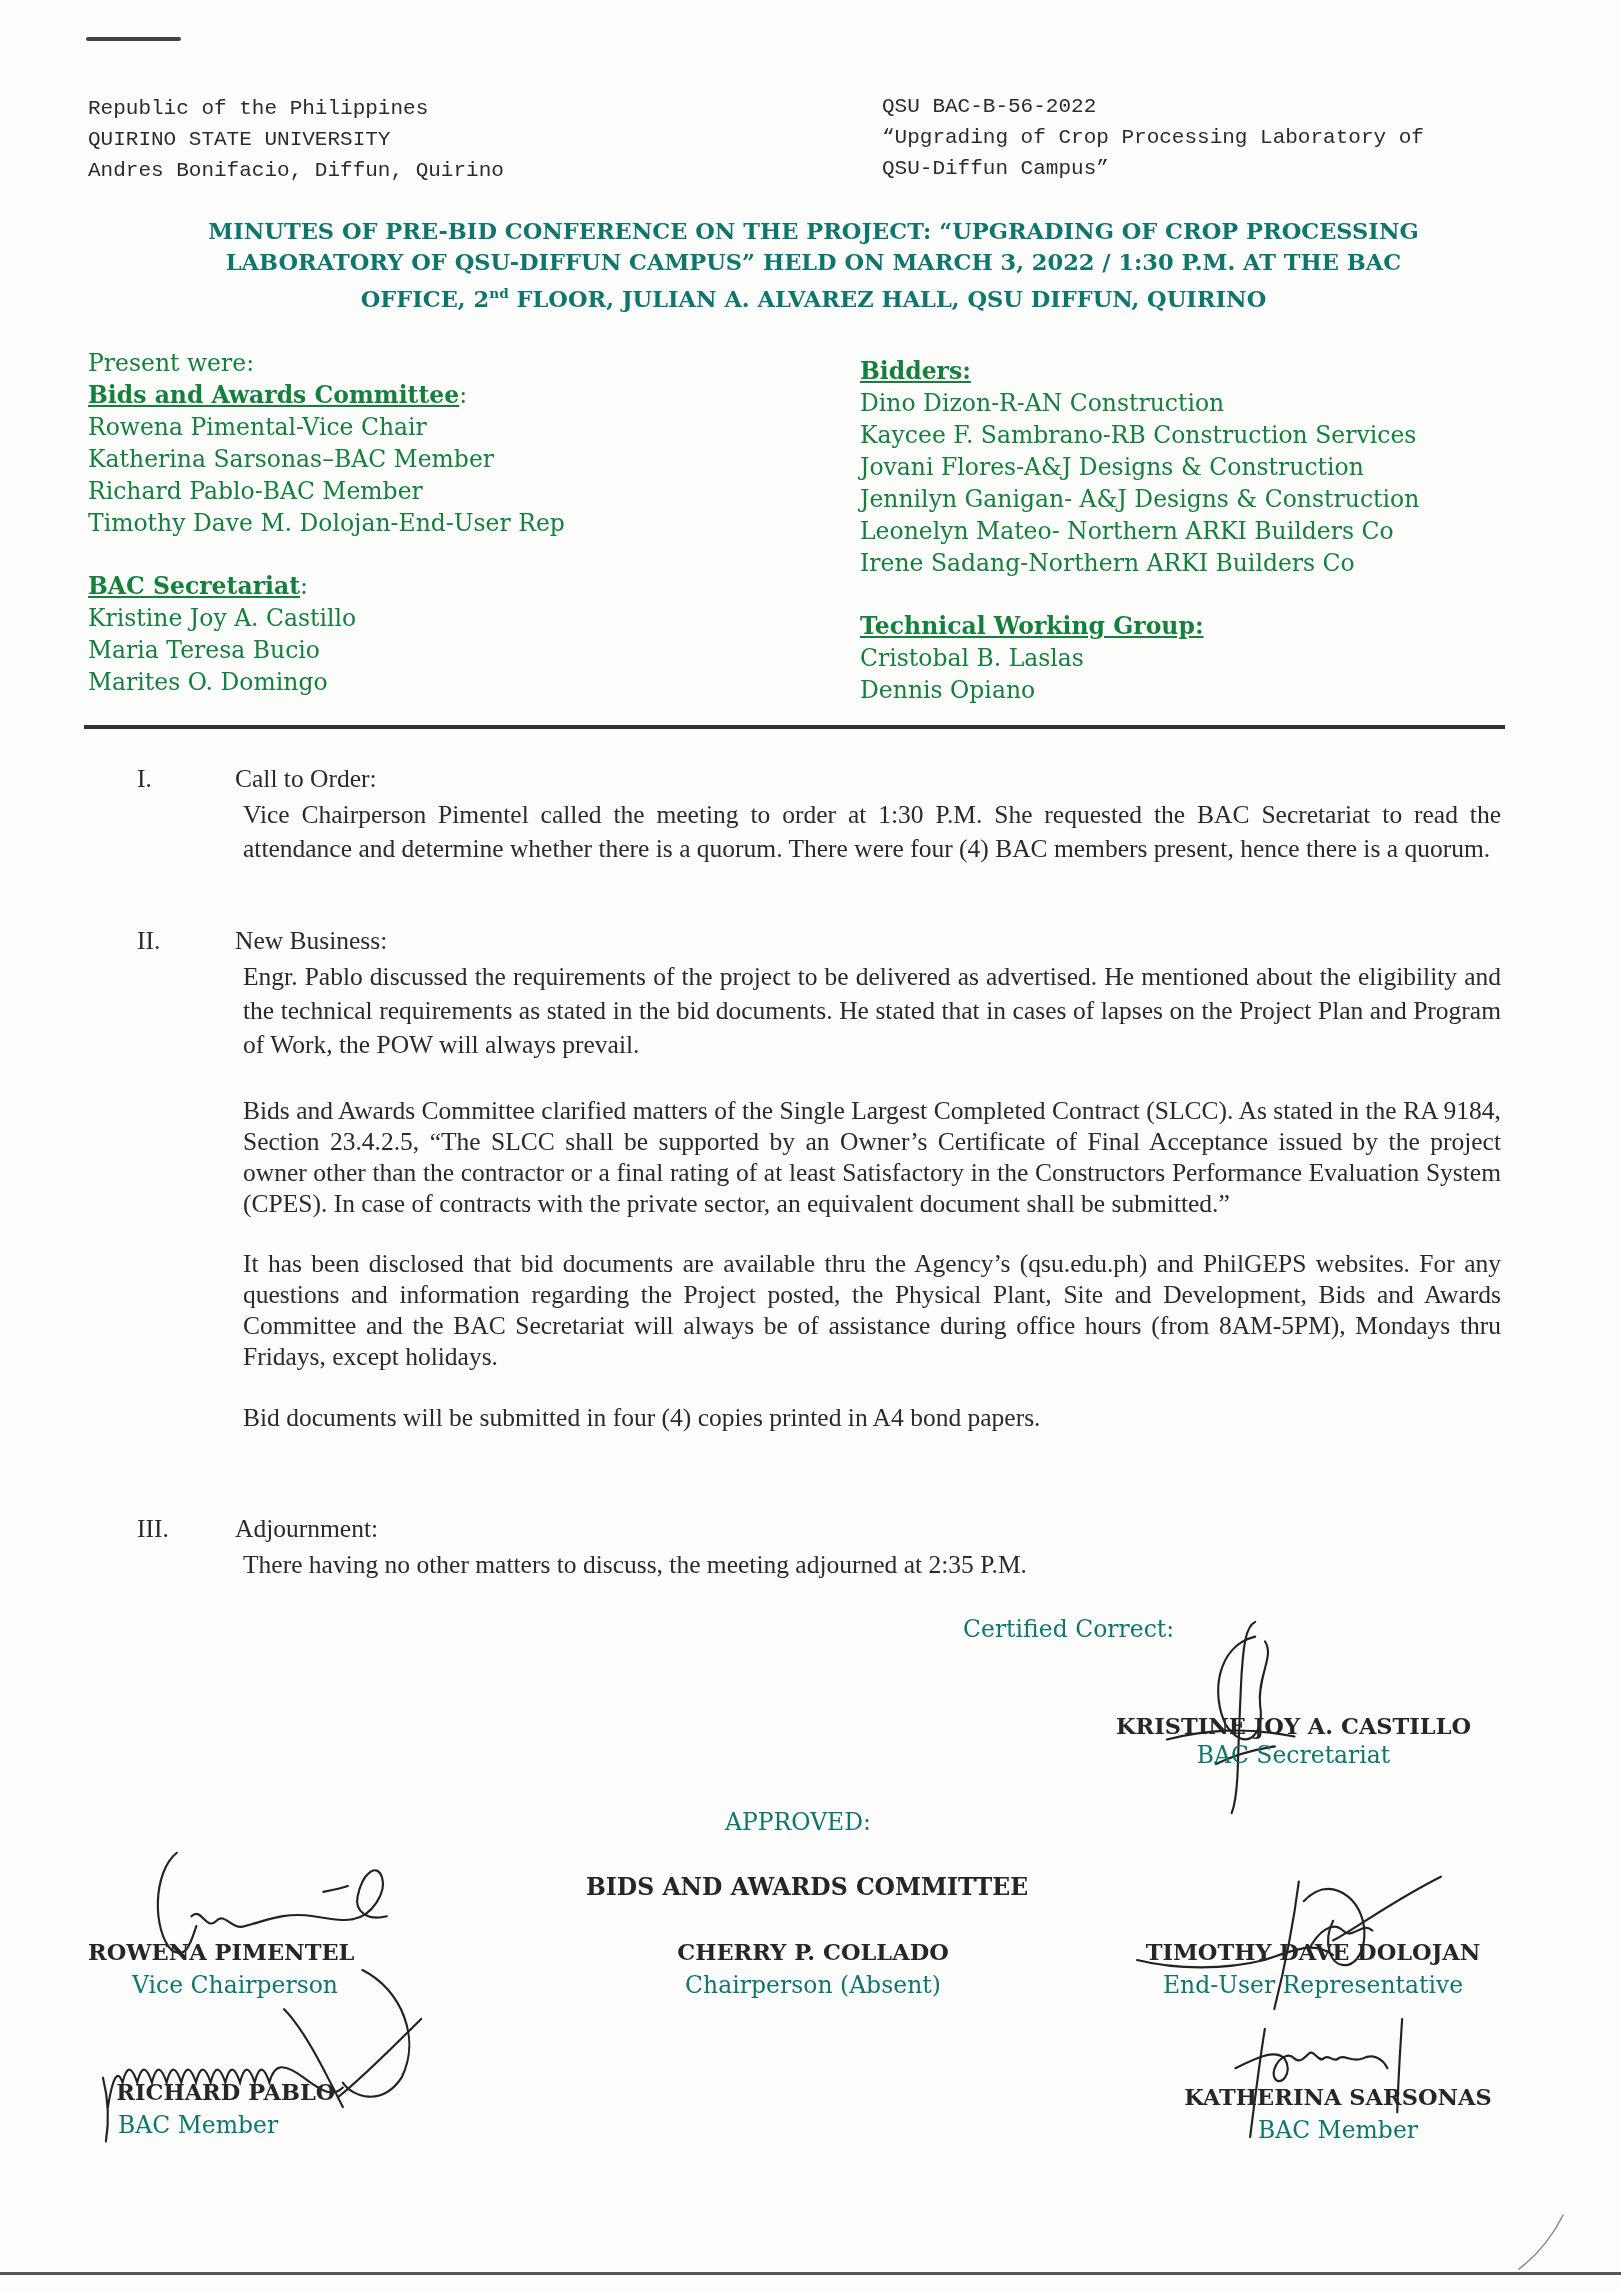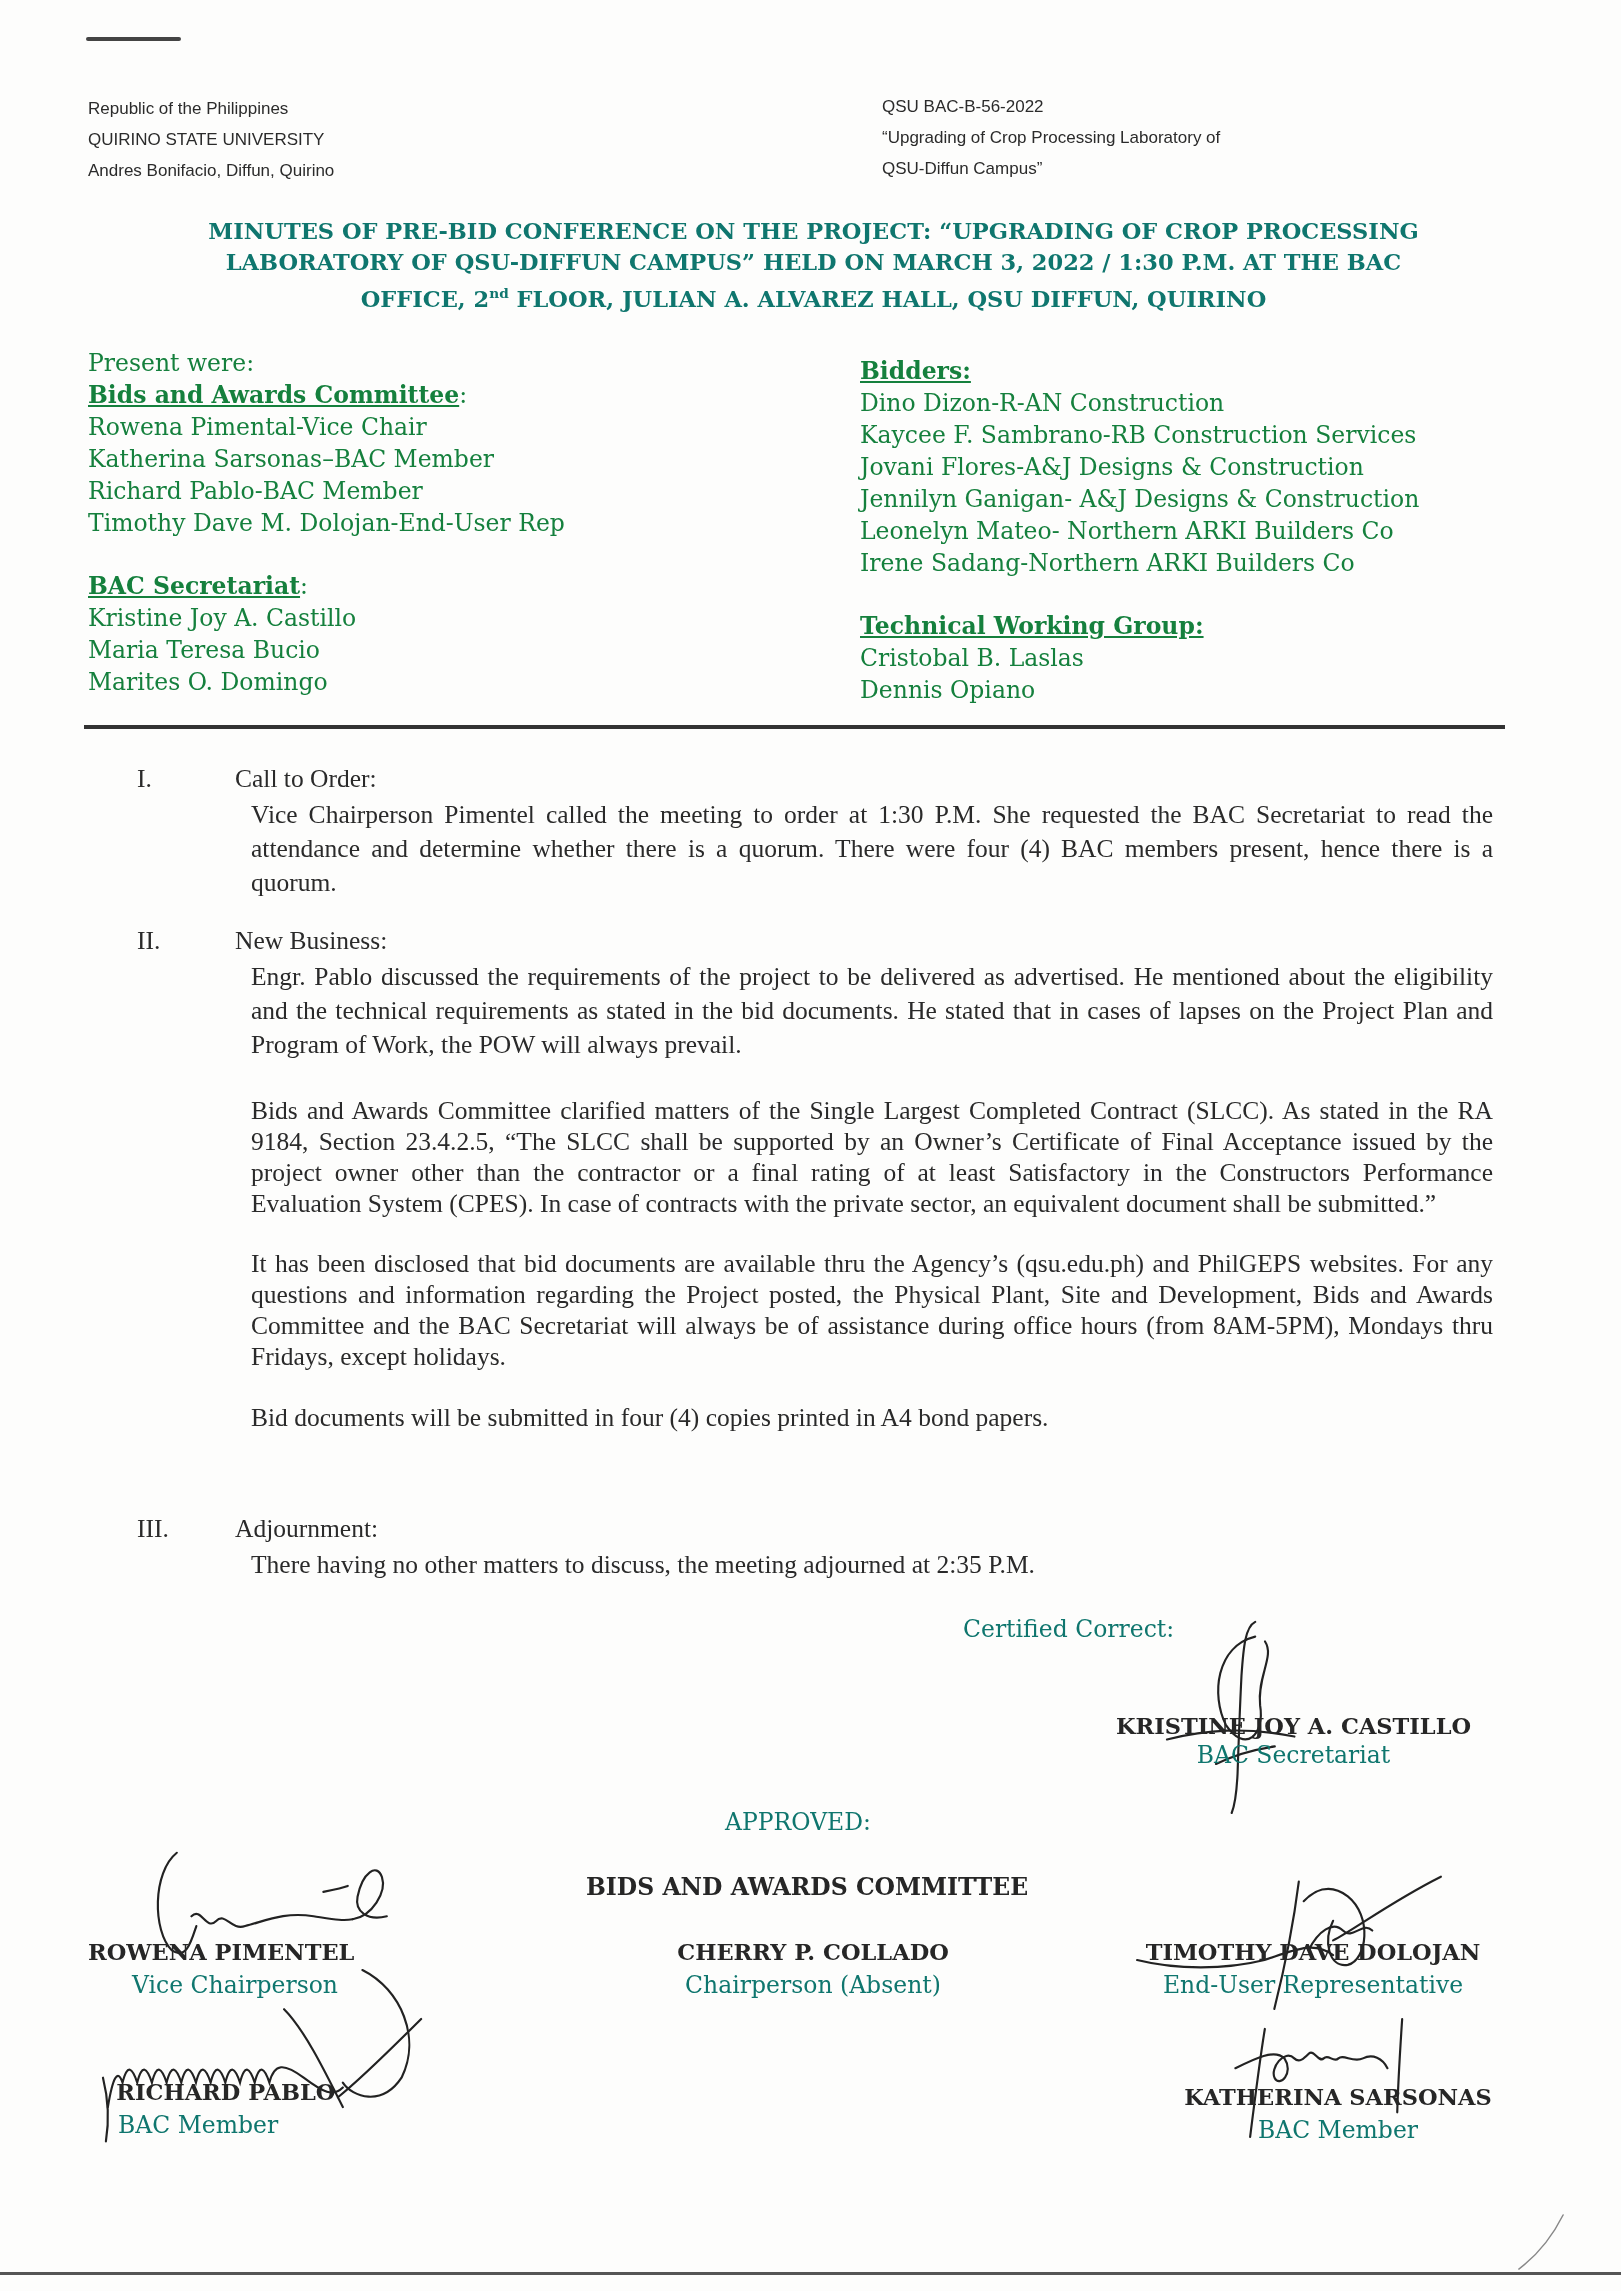--- a/index.html
+++ b/index.html
@@ -3,38 +3,38 @@
 <meta charset="utf-8">
 <style>
   html, body { margin: 0; padding: 0; }
   body {
     width: 1621px; height: 2292px; position: relative; overflow: hidden;
     background: #fdfdfc; color: #2a2a2a;
     font-family: "DejaVu Serif", "Liberation Serif", serif;
   }
   .abs { position: absolute; }
   .top-mark { left: 86px; top: 37px; width: 95px; height: 3.9px; background: #444; border-radius: 2px; }
-  .hdr { font-size: 17px; line-height: 31px; font-family: Liberation Sans, sans-serif; color: #2b2b2b; }
+  .hdr { font-size: 21px; line-height: 31px; font-family: Liberation Mono, monospace; color: #2b2b2b; }
   .hdr-left { left: 88px; top: 93px; }
   .hdr-right { left: 882px; top: 91px; }
   .title {
     left: 98px; top: 216px; width: 1431px; text-align: center;
     font-family: "DejaVu Serif", serif; font-weight: bold; font-size: 22.5px; line-height: 31px; color: #0f766e;
   }
   .title sup { font-size: 13.7px; }
   .col { font-family: "DejaVu Serif", serif; font-size: 23.5px; line-height: 32px; color: #15803d; }
   .col-left { left: 88px; top: 347px; }
   .col-right { left: 860px; top: 355px; }
   .col .hd { font-weight: bold; text-decoration: underline; }
   .col .gap { height: 31px; }
   .divider { left: 84px; top: 725px; width: 1421px; height: 3.9px; background: #333; }
   .sec { font-family: "Liberation Serif", serif; font-size: 25.5px; line-height: 34px; color: #2a2a2a; }
   .sec .num { position: absolute; left: 0; }
   .sec .body { position: absolute; left: 98px; width: 1274px; }
-  .sec p { margin: 16px; text-align: justify; text-align-last: left; font-family: Liberation Serif, serif; }
+  .sec p { margin: 8px; text-align: justify; text-align-last: left; font-family: Liberation Serif, serif; }
   .sec .head { margin-bottom: 0; }
   .signame { font-family: "DejaVu Serif", serif; font-weight: bold; font-size: 22.5px; color: #262626; white-space: nowrap; }
   .sigrole { font-family: "DejaVu Serif", serif; font-size: 23.5px; color: #0f766e; white-space: nowrap; }
   .sigblk { text-align: center; }
   svg.sig { position: absolute; overflow: visible; }
   svg.sig path { fill: none; stroke: #222; stroke-width: 2.2; stroke-linecap: round; }
   .page-edge { left: 0; top: 2272px; width: 1621px; height: 2.9px; background: #555; }
 </style>
 </head>
 <body>

